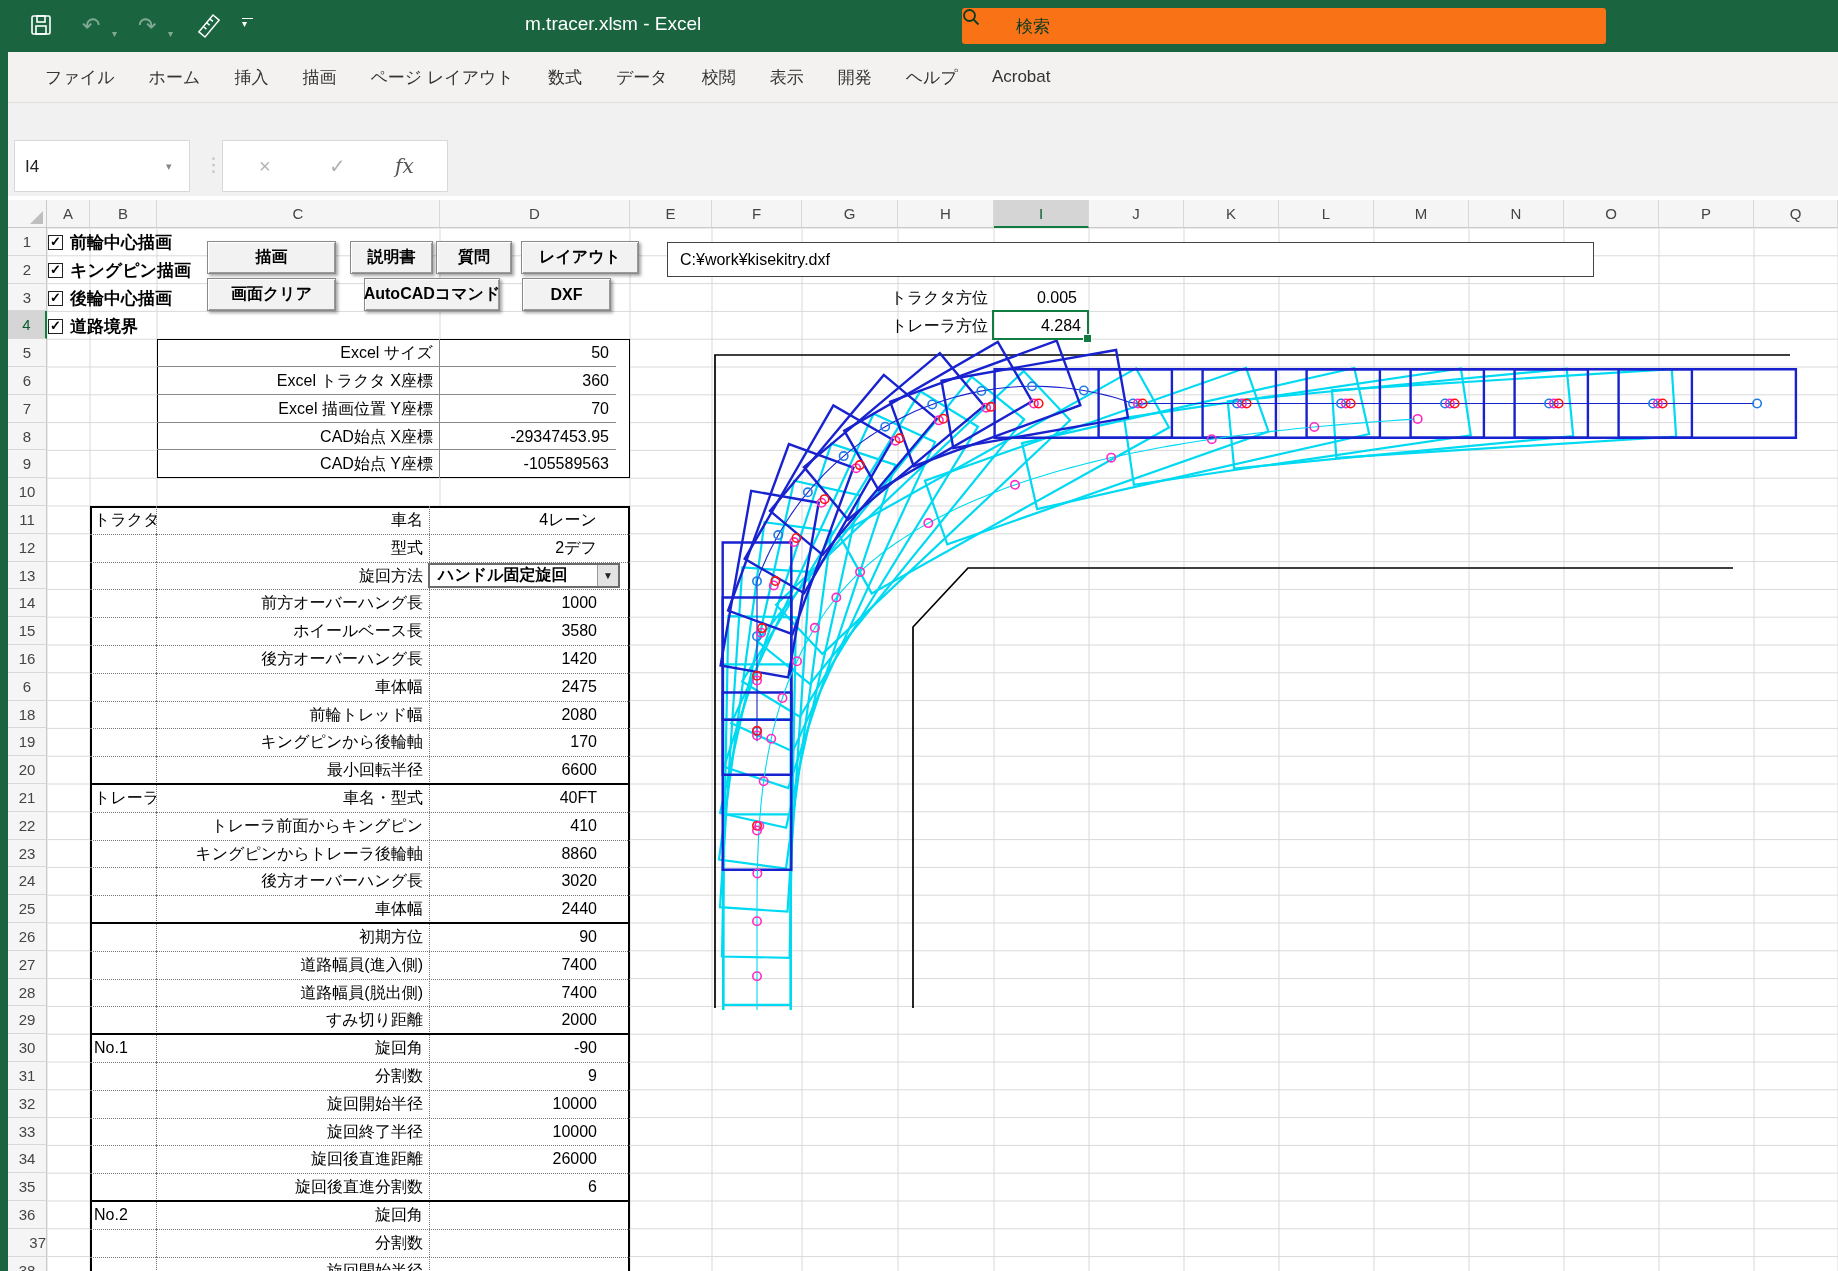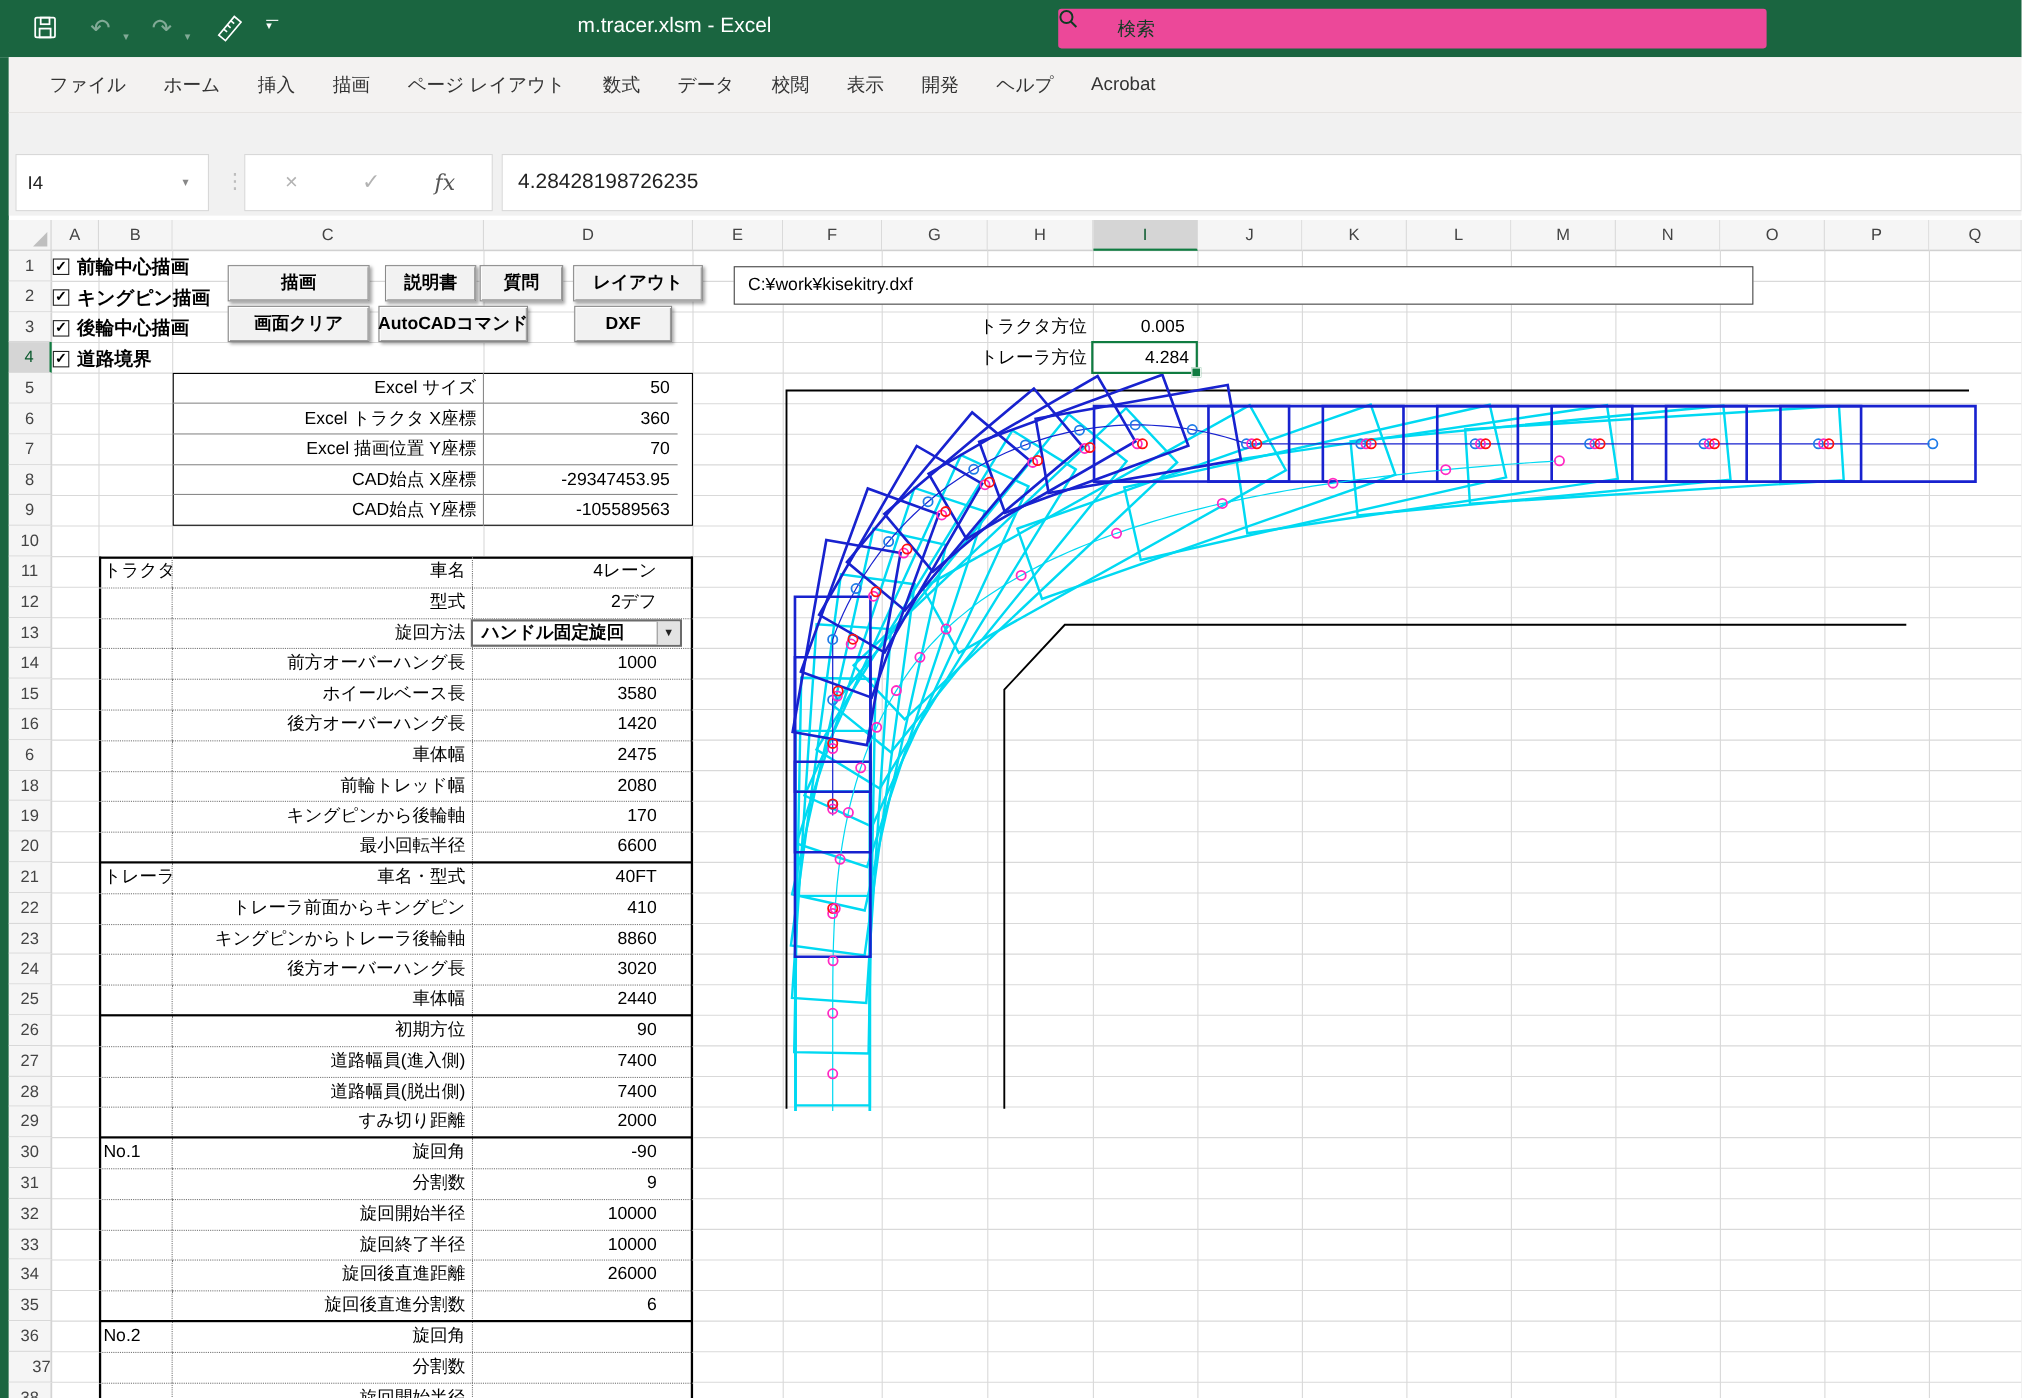--- a/index.html
+++ b/index.html
@@ -5,21 +5,21 @@
   html,body{margin:0;padding:0;}
   #app{position:relative;width:1838px;height:1271px;overflow:hidden;background:#fff;
        font-family:"Liberation Sans",sans-serif;color:#000;}
   .abs{position:absolute;}
   
   #titlebar{left:0;top:0;width:1838px;height:52px;background:#1A6540;}
   #left-strip{left:0;top:52px;width:8px;height:1219px;background:#1A6540;}
   .qat-icon{position:absolute;top:13px;color:#fff;font-size:22px;line-height:26px;}
   .dim{opacity:.45;}
   #win-title{position:absolute;left:525px;top:13px;color:#fff;font-size:19px;white-space:nowrap;}
-  #search-box{position:absolute;left:962px;top:8px;width:644px;height:36px;background:#ec4899;
+  #search-box{position:absolute;left:962px;top:8px;width:644px;height:36px;background:#f97316;
       border-radius:3px;display:flex;align-items:center;color:#0D3B22;font-size:17px;}
   #search-box .mag{margin-left:36px;margin-right:18px;}
   
   #tabs{left:8px;top:52px;width:1830px;height:51px;background:#F3F2F1;display:flex;align-items:center;
         padding-left:20px;box-sizing:border-box;border-bottom:1px solid #E1DFDD;}
   .tab{font-size:17px;color:#333;padding:0 17px;white-space:nowrap;}
   
   #formula-row{left:8px;top:103px;width:1830px;height:93px;background:#F1F1F1;}
   #name-box{position:absolute;left:6px;top:37px;width:176px;height:52px;background:#fff;
      border:1px solid #D8D8D8;font-size:17px;line-height:52px;padding-left:10px;box-sizing:border-box;color:#222;}
@@ -125,21 +125,20 @@
 
   <div class="abs" id="formula-row">
     <div id="name-box">I4</div>
     <div id="name-caret">▾</div>
     <div id="fx-dots">⋮</div>
     <div id="fx-box">
       <span style="left:36px">×</span>
       <span style="left:106px">✓</span>
       <span style="left:172px;color:#555;font-family:'DejaVu Serif',serif;font-style:italic">fx</span>
     </div>
-    <div id="formula-field">4.28428198726235</div>
   </div>
 
   <svg id="sheet-svg" width="1838" height="1271">
       <path d="M47 228V1271 M90 228V1271 M157 228V1271 M440 228V1271 M630 228V1271 M712 228V1271 M802 228V1271 M898 228V1271 M994 228V1271 M1089 228V1271 M1184 228V1271 M1279 228V1271 M1374 228V1271 M1469 228V1271 M1564 228V1271 M1659 228V1271 M1754 228V1271 M1838 228V1271 M47 228H1838 M47 255.8H1838 M47 283.6H1838 M47 311.4H1838 M47 339.2H1838 M47 367H1838 M47 394.8H1838 M47 422.6H1838 M47 450.4H1838 M47 478.20000000000005H1838 M47 506H1838 M47 533.8H1838 M47 561.6H1838 M47 589.4000000000001H1838 M47 617.2H1838 M47 645H1838 M47 672.8H1838 M47 700.6H1838 M47 728.4000000000001H1838 M47 756.2H1838 M47 784H1838 M47 811.8000000000001H1838 M47 839.6H1838 M47 867.4H1838 M47 895.2H1838 M47 923H1838 M47 950.8000000000001H1838 M47 978.6H1838 M47 1006.4H1838 M47 1034.2H1838 M47 1062H1838 M47 1089.8000000000002H1838 M47 1117.6H1838 M47 1145.4H1838 M47 1173.2H1838 M47 1201H1838 M47 1228.8000000000002H1838 M47 1256.6000000000001H1838 M47 1284.4H1838 " stroke="#D9D9D9" stroke-width="1" fill="none"></path>
       <defs>
         <clipPath id="chartclip">
           <rect x="700" y="340" width="1138" height="670"></rect>
         </clipPath>
       </defs>
       <g clip-path="url(#chartclip)">
@@ -332,21 +331,21 @@
       </div>
       <div class="chk-row" style="left: 48px; top: 317px; height: 18px; position: absolute;">
         <div class="chk-box">✓</div>
         <div class="chk-lab">道路境界</div>
       </div>
       <div class="btn" style="left: 207px; top: 241px; width: 129px; height: 33px; position: absolute;">描画</div>
       <div class="btn" style="left: 350px; top: 241px; width: 83px; height: 33px; position: absolute;">説明書</div>
       <div class="btn" style="left: 436px; top: 241px; width: 76px; height: 33px; position: absolute;">質問</div>
       <div class="btn" style="left: 521px; top: 241px; width: 118px; height: 33px; position: absolute;">レイアウト</div>
       <div class="btn" style="left: 207px; top: 278px; width: 129px; height: 33px; position: absolute;">画面クリア</div>
-      <div class="btn" style="left: 344px; top: 278px; width: 136px; height: 33px; position: absolute;">AutoCADコマンド</div>
+      <div class="btn" style="left: 364px; top: 278px; width: 136px; height: 33px; position: absolute;">AutoCADコマンド</div>
       <div class="btn" style="left: 522px; top: 278px; width: 89px; height: 33px; position: absolute;">DXF</div>
       <div class="abs" id="filepath-box" style="left: 667px; top: 242px; width: 927px; height: 35px; position: absolute;">C:¥work¥kisekitry.dxf</div>
       <div class="cell-txt r-al" style="left: 830px; top: 284px; width: 158px;">トラクタ方位</div>
       <div class="cell-txt r-al" style="left: 994px; top: 284px; width: 83px;">0.005</div>
       <div class="cell-txt r-al" style="left: 830px; top: 312px; width: 158px;">トレーラ方位</div>
       <div class="abs" id="sel-box" style="left: 992px; top: 310px; width: 97px; height: 30px; position: absolute;">
         <div class="cell-txt r-al" style="left: 2px; top: 0px; width: 85px; position: absolute;">4.284</div>
         <div class="handle"></div>
       </div>
       <div class="tbl-bg" style="left: 157px; top: 339.2px; width: 473px; height: 139px; border: 1px solid rgb(0, 0, 0); box-sizing: border-box; position: absolute;"></div>

